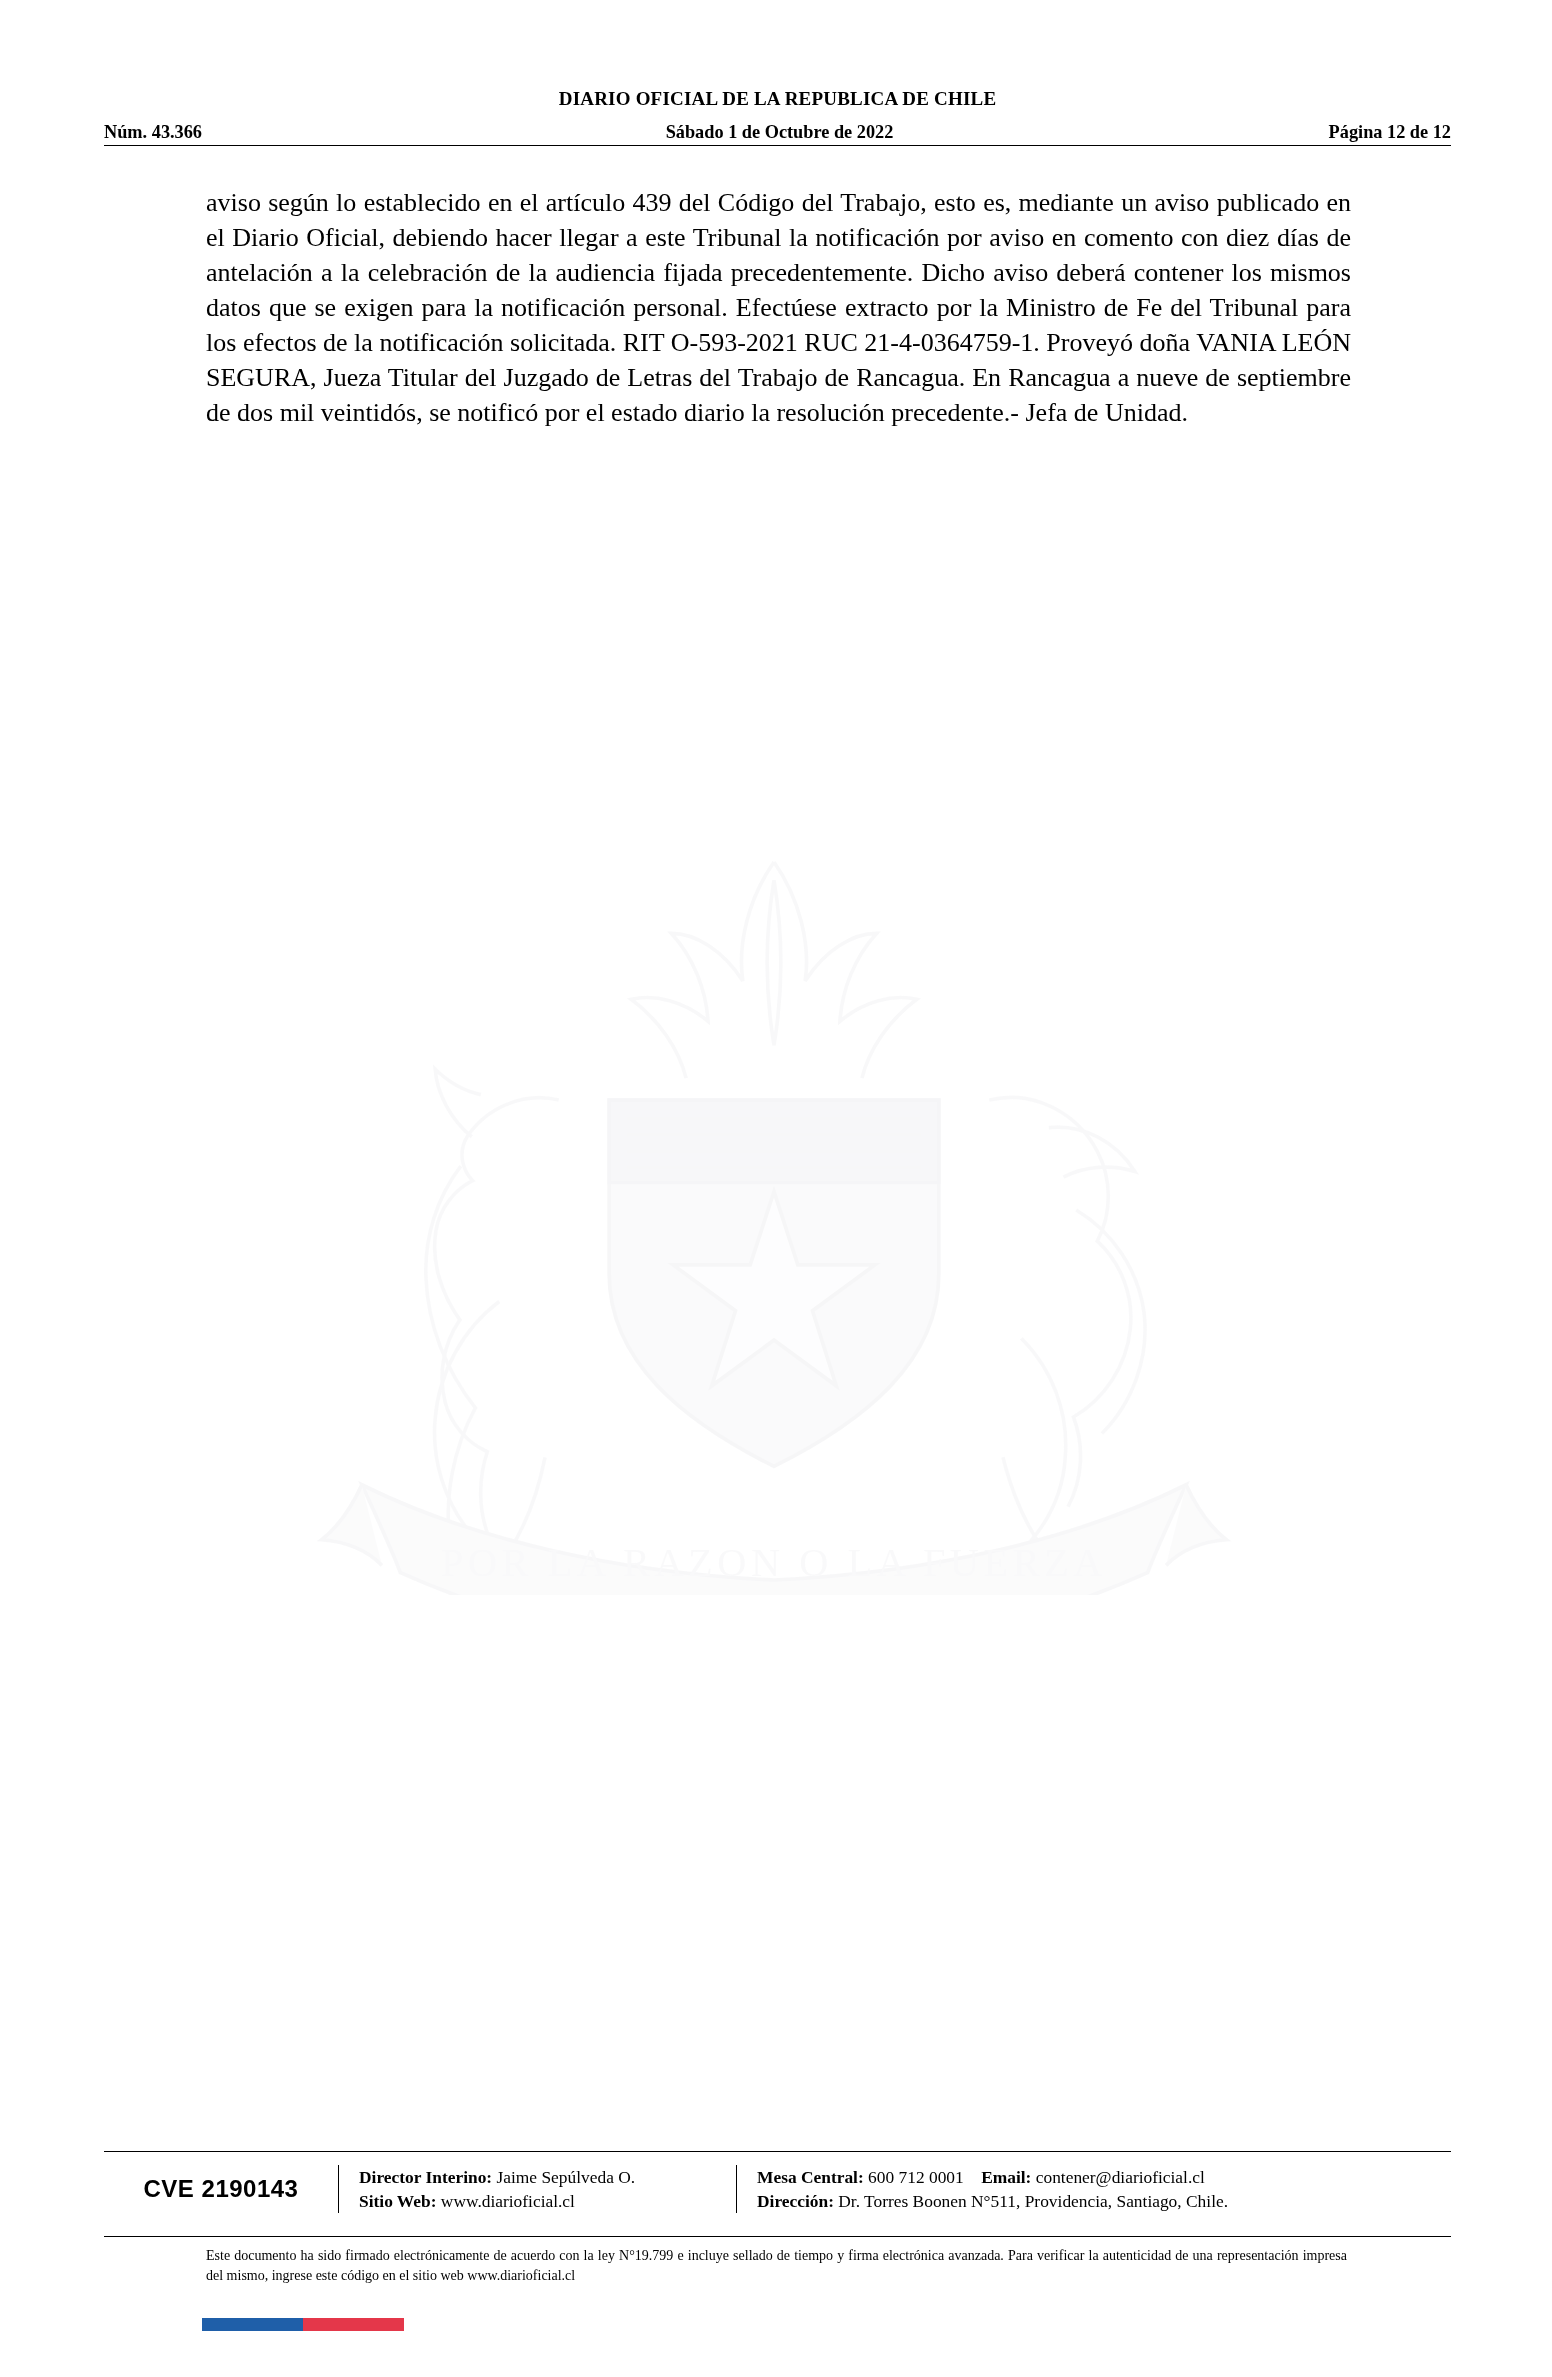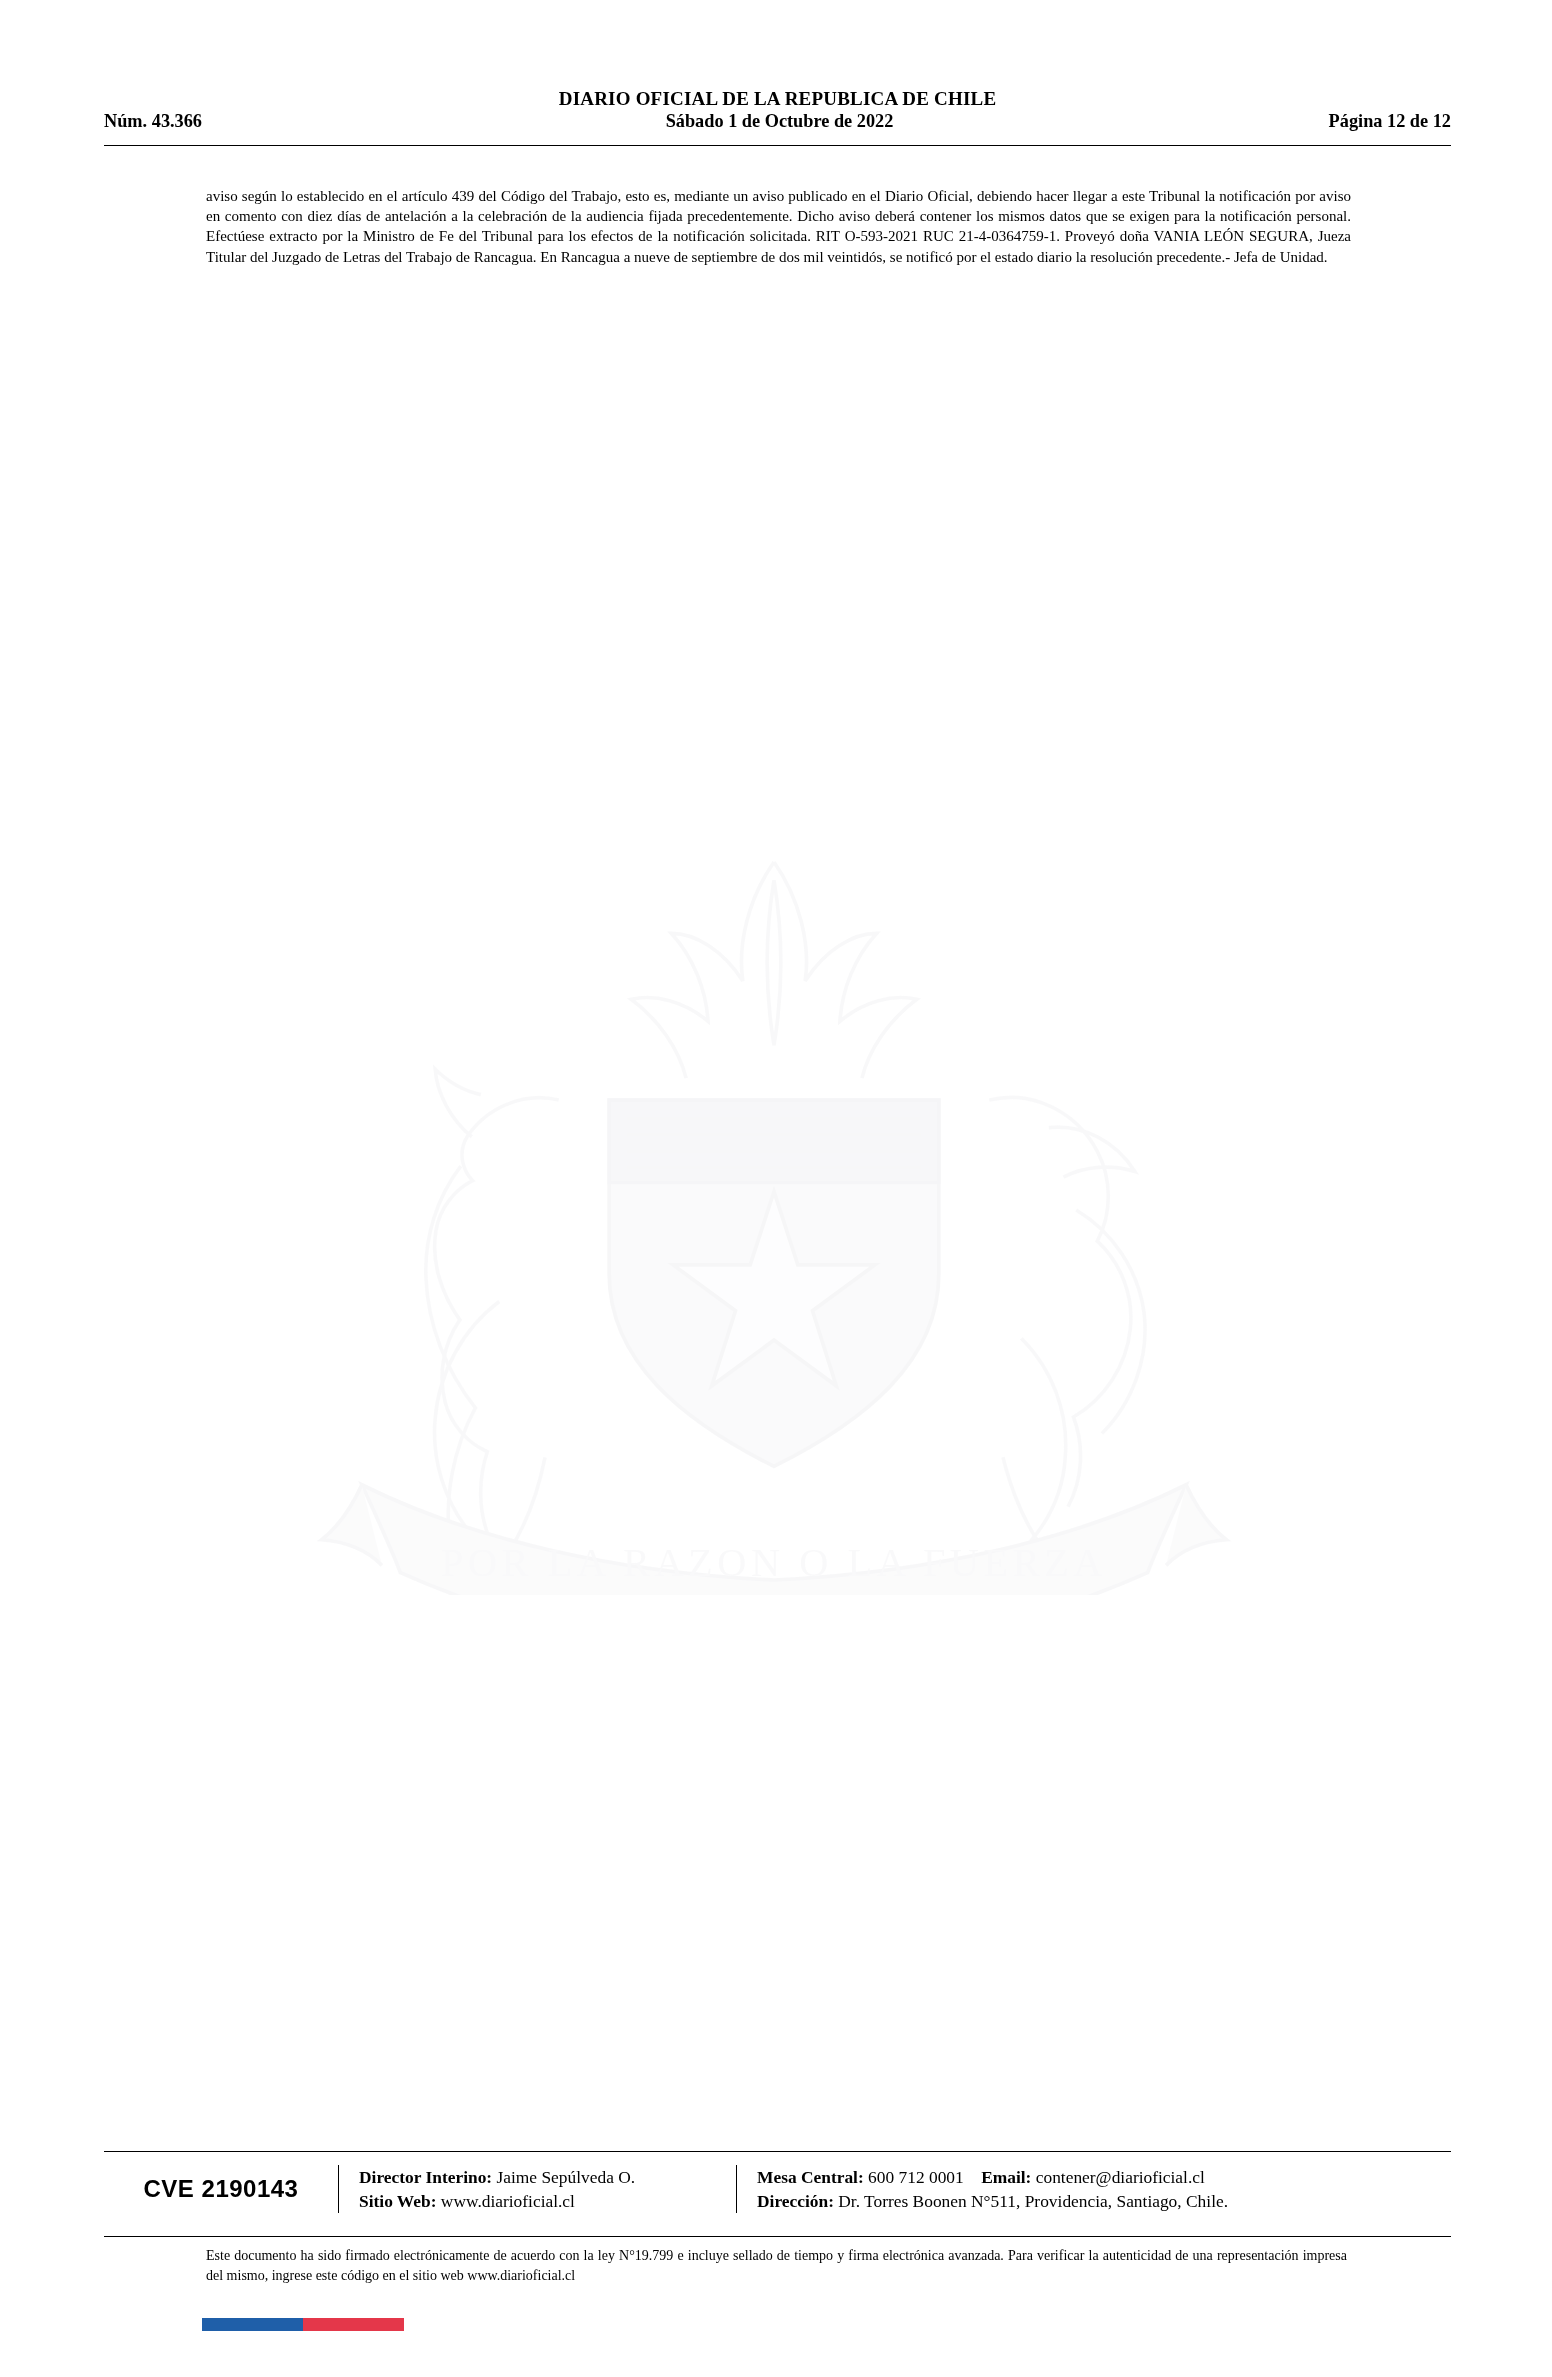--- a/index.html
+++ b/index.html
@@ -36,21 +36,21 @@
     font-size: 19px;
     letter-spacing: 0.2px;
     line-height: 1.25;
   }
   .header-row {
     display: flex;
     justify-content: space-between;
     align-items: baseline;
     font-size: 18.3px;
     font-weight: bold;
-    margin-top: 0;
+    margin-top: 11px;
   }
   .header-row .center {
     position: absolute;
     left: 4px;
     right: 0;
     text-align: center;
     font-weight: bold;
     font-size: 18.3px;
     pointer-events: none;
   }
@@ -68,21 +68,21 @@
     height: 0;
     border-top: 1.8px solid #000;
   }
 
   
   .body-text {
     position: absolute;
     left: 206px;
     top: 186px;
     width: 1145px;
-    font-size: 15px;
+    font-size: 26px;
     line-height: 1.345;
     text-align: justify;
     text-justify: inter-word;
     hyphens: none;
   }
 
   
   .watermark {
     position: absolute;
     left: 197px;

